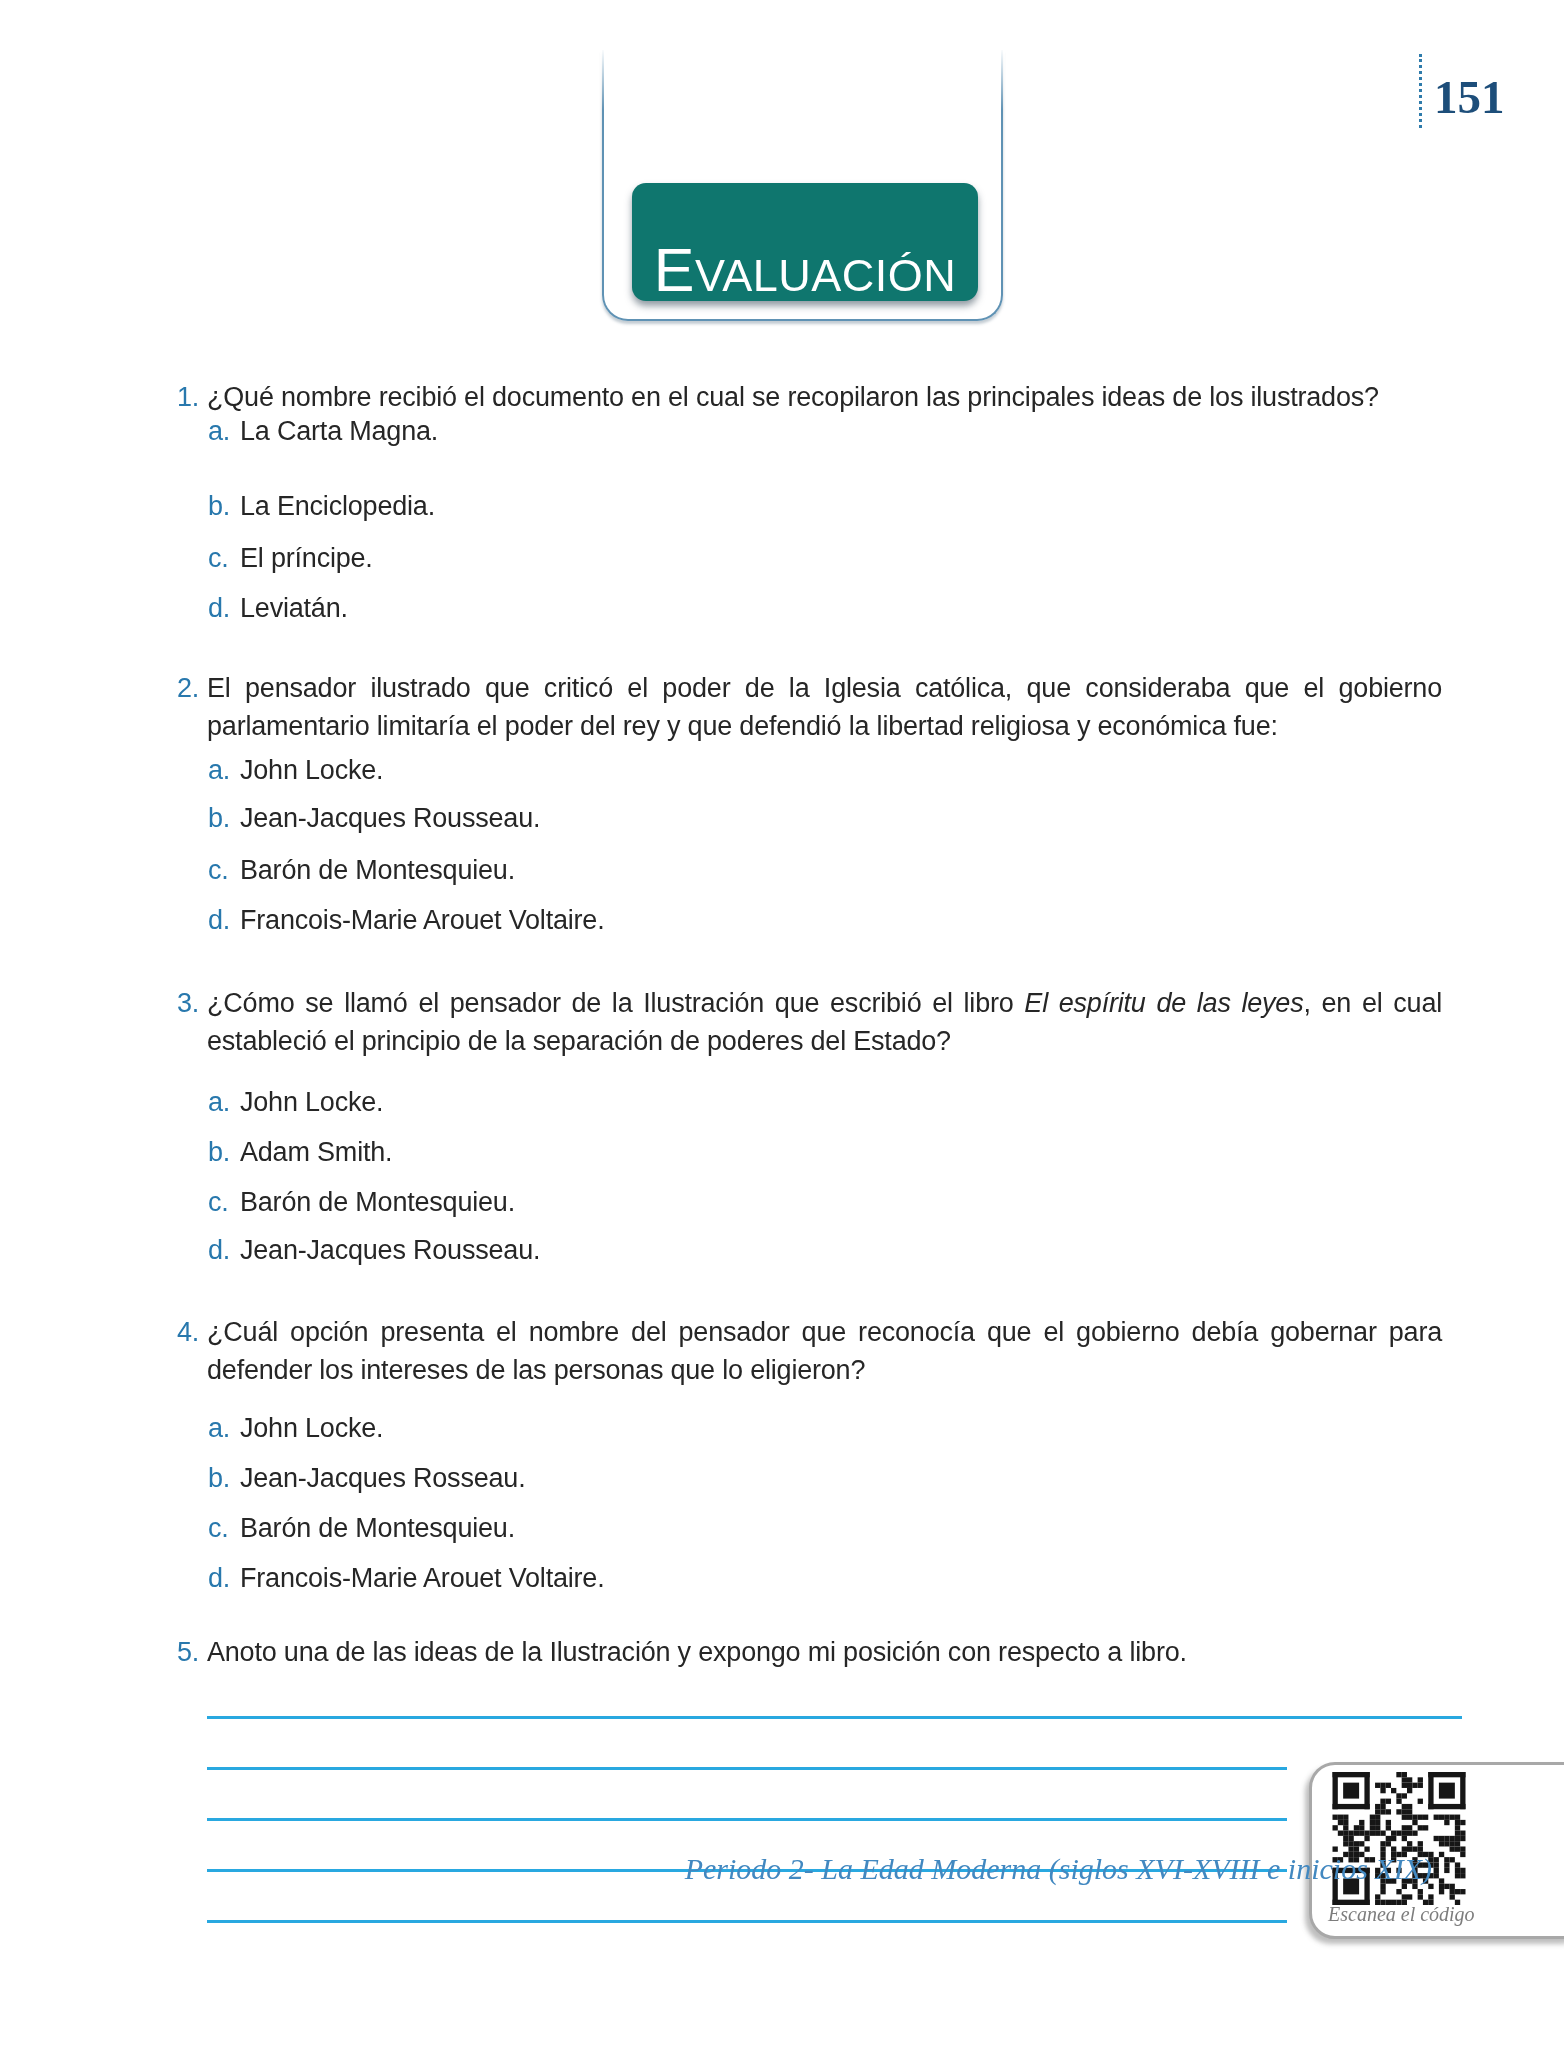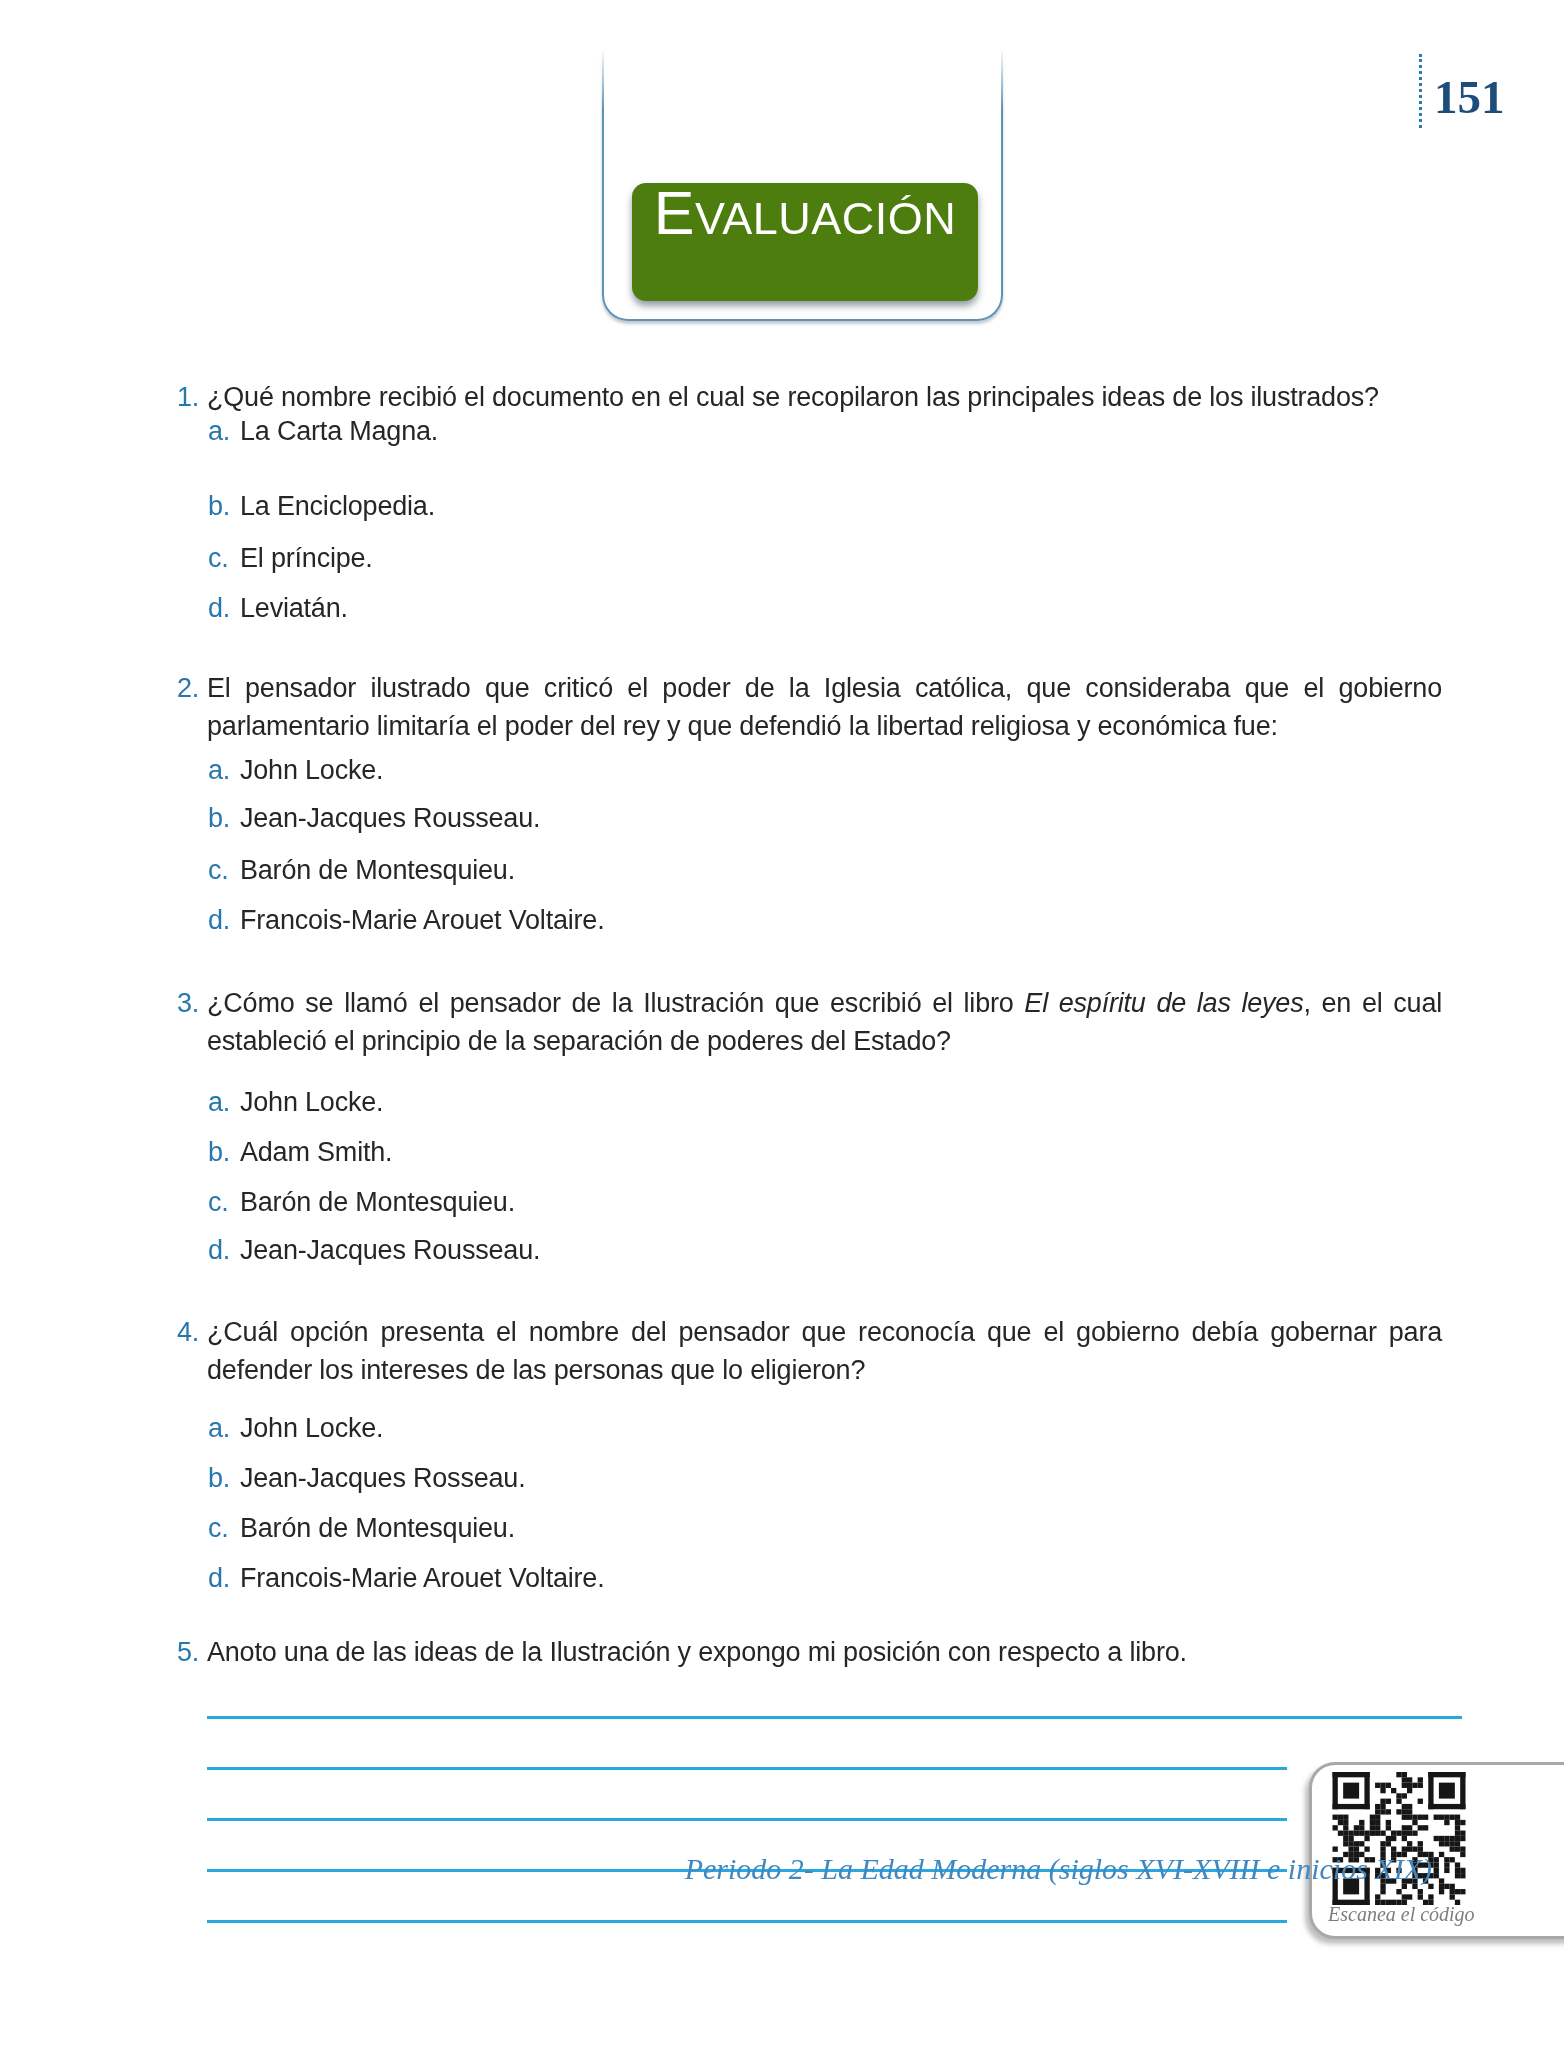--- a/index.html
+++ b/index.html
@@ -30,23 +30,23 @@
     border:2px solid #5f92b4;border-top:none;
     border-radius:0 0 26px 26px;
     box-shadow:0 3px 3px rgba(120,140,155,.45);
   }
   .eval-frame::after{ 
     content:"";position:absolute;left:-4px;right:-4px;top:-2px;height:62px;
     background:linear-gradient(#ffffff,rgba(255,255,255,0));
   }
   .eval-box{
     position:absolute;left:632px;top:183px;width:346px;height:118px;
-    background:#4d7c0f;border-radius:14px;
+    background:#0f766e;border-radius:14px;
     box-shadow:0 5px 7px rgba(40,60,75,.5);
-    display:flex;align-items:flex-start;justify-content:center;
+    display:flex;align-items:flex-end;justify-content:center;
   }
   .eval-title{color:#ffffff;line-height:1;letter-spacing:.5px;white-space:nowrap;}
   .eval-title .initial{font-size:61px;}
   .eval-title .rest{font-size:45px;}
 
   
   .qrow{position:absolute;left:177px;right:130px;font-size:27px;line-height:38px;letter-spacing:-.2px;}
   .qnum{position:absolute;left:0;top:0;color:#2878ad;}
   .qtext{margin-left:30px;text-align:justify;}
   .qtext.nowrap{white-space:nowrap;text-align:left;}

